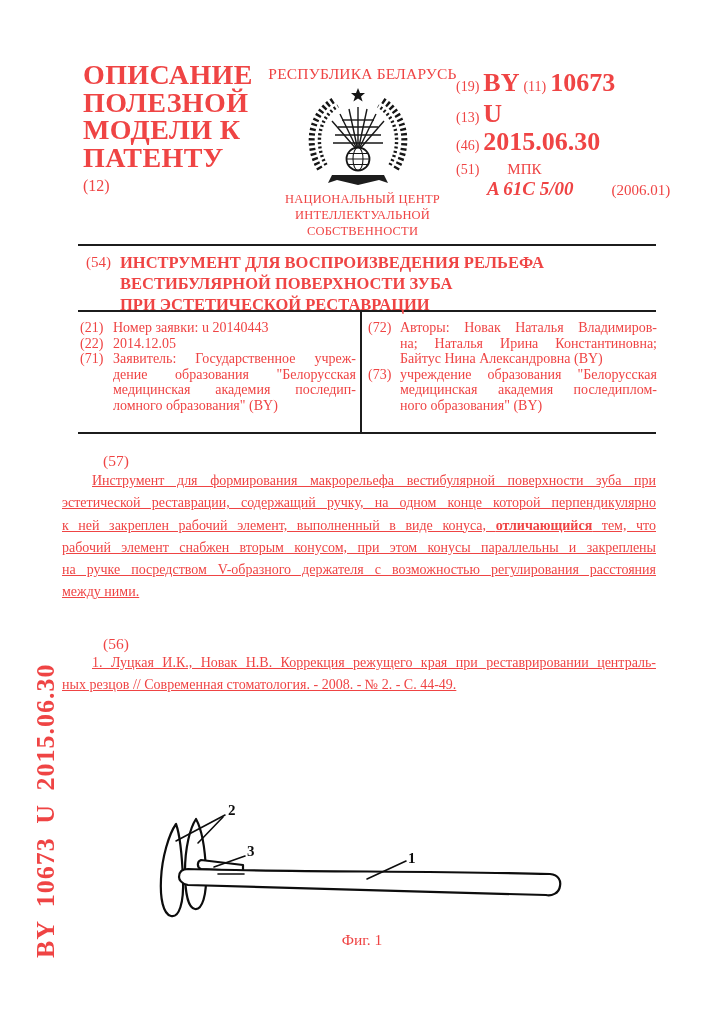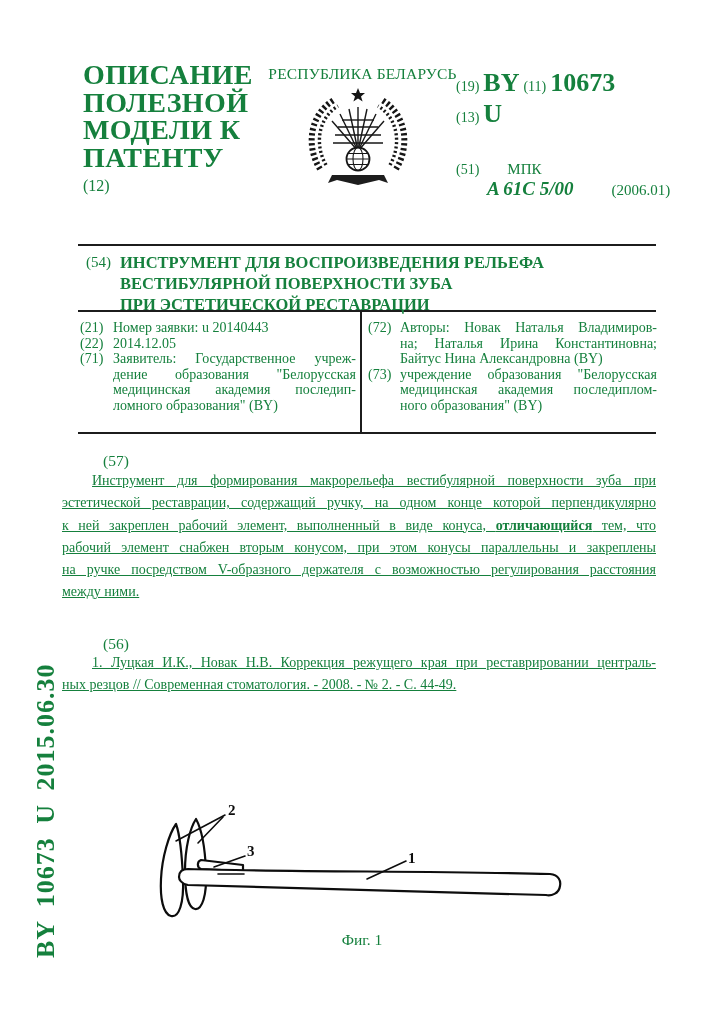--- a/index.html
+++ b/index.html
@@ -1,17 +1,17 @@
 <!DOCTYPE html>
 <html lang="ru"><head>
 <meta charset="utf-8">
 <style>
   html,body{margin:0;padding:0;background:#fff;}
   .page{position:relative;width:724px;height:1024px;background:#fff;overflow:hidden;
-        color:#15803d;font-family:"Liberation Serif", serif;}
+        color:#ef4444;font-family:"Liberation Serif", serif;}
   .abs{position:absolute;}
 
   
   .kind-title{left:83px;top:61px;font-size:28px;font-weight:bold;line-height:27.5px;letter-spacing:.4px;}
   .kind-code{left:83px;top:177px;font-size:16px;}
 
   
   .country{left:250px;top:65px;width:225px;text-align:center;font-size:15.5px;letter-spacing:.2px;}
   .coat{left:302px;top:87px;}
   .office{left:250px;top:191px;width:225px;text-align:center;font-size:12.5px;line-height:16px;letter-spacing:.2px;}
@@ -95,30 +95,39 @@
       </g>
 
       <circle cx="56" cy="72" r="11.5" fill="#fff" stroke-width="1.8"></circle>
       <ellipse cx="56" cy="72" rx="5" ry="11.5" stroke-width="1.1"></ellipse>
       <path d="M44.5,72 L67.5,72 M46,66.5 L66,66.5 M46,77.5 L66,77.5" stroke-width="1.1"></path>
 
       <path d="M30,88 L82,88 L86,96 L77,93 L56,98 L35,93 L26,96 Z" fill="#1d1d1d" stroke="none"></path>
     </g>
   </svg>
 
+  <div class="abs office">
+    <div>НАЦИОНАЛЬНЫЙ ЦЕНТР</div>
+    <div>ИНТЕЛЛЕКТУАЛЬНОЙ</div>
+    <div>СОБСТВЕННОСТИ</div>
+  </div>
 
   <div class="pubrow" style="left:456px;top:68px;">
     <span class="sc">(19)</span>
     <span class="big">BY</span>
     <span class="sc">(11)</span>
     <span class="big">10673</span>
   </div>
   <div class="pubrow" style="left:456px;top:99px;">
     <span class="sc">(13)</span>
     <span class="big">U</span>
+  </div>
+  <div class="pubrow" style="left:456px;top:127px;">
+    <span class="sc">(46)</span>
+    <span class="big">2015.06.30</span>
   </div>
   <div class="pubrow" style="left:456px;top:160px;">
     <span class="sc">(51)</span>
     <span style="font-size:15px;margin-left:24px;">МПК</span>
   </div>
   <div class="pubrow" style="left:487px;top:178px;">
     <span class="ipc-class">A 61C 5/00</span>
     <span class="ipc-ver">(2006.01)</span>
   </div>
 

